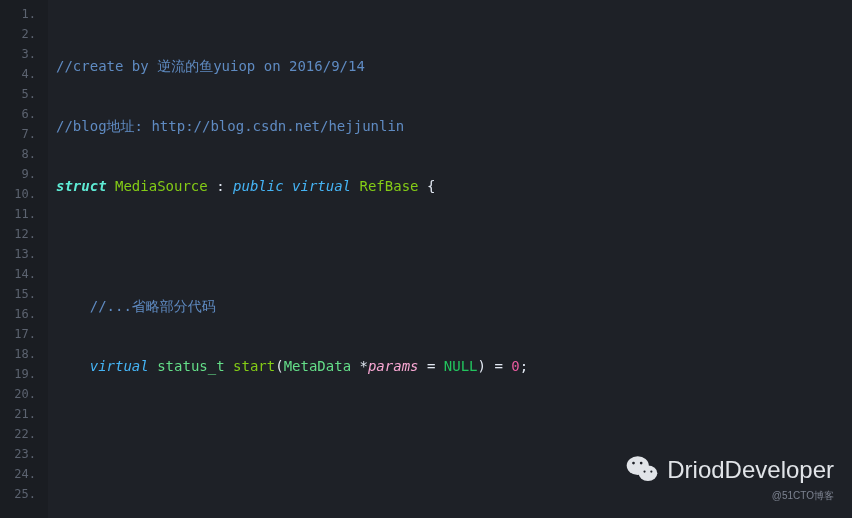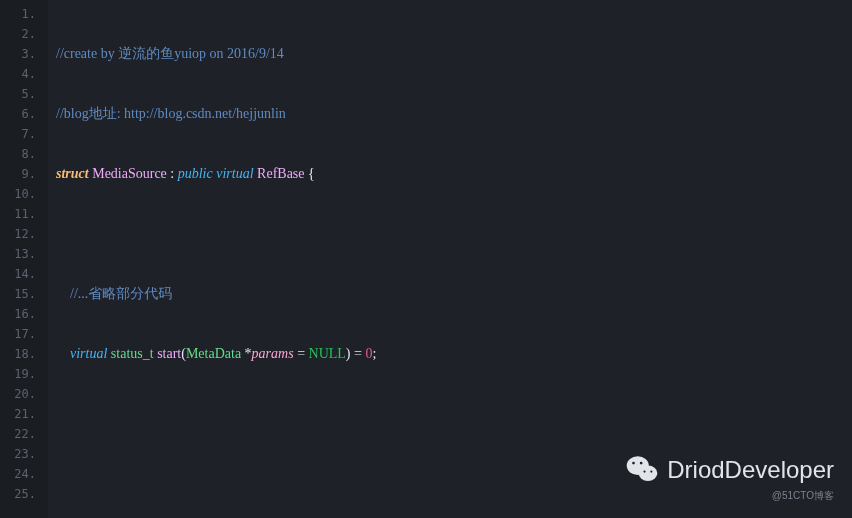--- a/index.html
+++ b/index.html
@@ -31,33 +31,32 @@
       user-select: none;
       flex-shrink: 0;
     }
     .gutter .ln {
       padding-right: 12px;
       height: 20px;
       line-height: 20px;
     }
     .code {
       flex: 1;
-      padding: 4px 0 4px 8px;
+      padding: 16px 0 4px 8px;
       color: #edf7ff;
       white-space: pre;
-      font-family: Liberation Serif, serif;
     }
     .code .line {
       height: 20px;
       line-height: 20px;
     }
     .c-comment { color: #5f8bc2; }
     .c-keyword { color: #45b4f5; font-style: italic; text-align: right; }
-    .c-keyword-b { color: #fdba74; font-weight: bold; font-style: italic; }
-    .c-typename { color: #f0abfc; }
+    .c-keyword-b { color: #5eead4; font-weight: bold; font-style: italic; }
+    .c-typename { color: #84cc16; }
     .c-funcname { color: #64de89; }
     .c-param { color: #f9a8d4; font-style: italic; }
     .c-number { color: #e85a9e; }
     .c-const { color: #22c55e; }
     .c-punct { color: #e2e8f2; }
     .watermark {
       position: absolute;
       right: 18px;
       bottom: 30px;
       display: flex;

